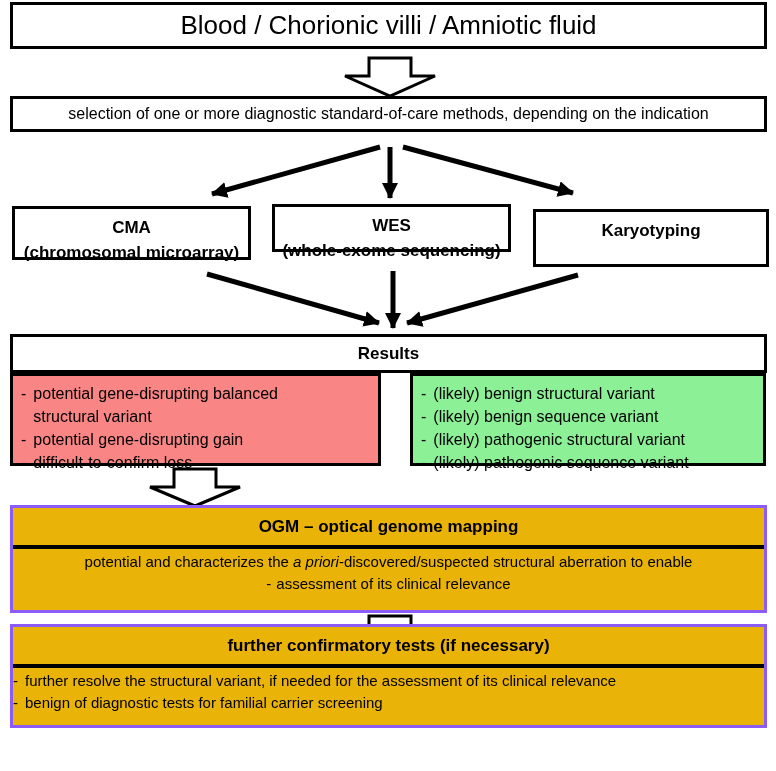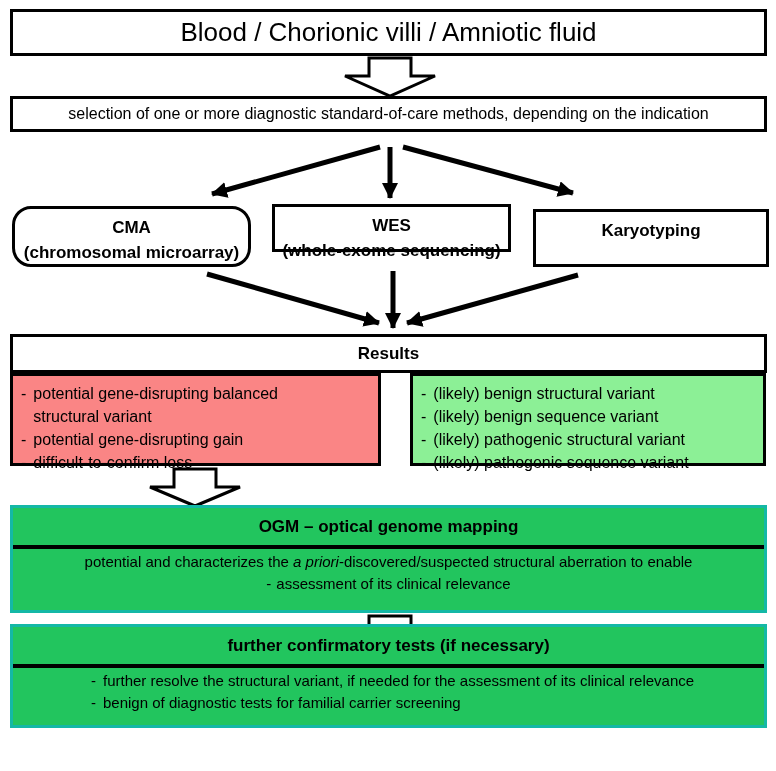--- a/index.html
+++ b/index.html
@@ -5,42 +5,42 @@
   html,body{margin:0;padding:0;background:#fff;}
   #canvas{
     position:relative;width:776px;height:771px;background:#fff;
     font-family:"Liberation Sans",sans-serif;color:#000;overflow:hidden;
   }
   #arrow-layer{position:absolute;left:0;top:0;width:776px;height:771px;z-index:0;}
   .box{
     position:absolute;box-sizing:border-box;border:3px solid #000;background:#fff;z-index:1;
   }
   .center-text{display:flex;align-items:center;justify-content:center;text-align:center;}
-  #source-box{left:10px;top:9px;width:757px;height:47px;font-size:26px;}
+  #source-box{left:10px;top:2px;width:757px;height:47px;font-size:26px;}
   #selection-box{left:10px;top:96px;width:757px;height:36px;font-size:16px;}
   .method-box{padding-top:6px;text-align:center;font-weight:bold;font-size:17px;line-height:25px;}
-  #method-cma{left:12px;top:206px;width:239px;height:61px;border-radius:19px;}
+  #method-cma{left:12px;top:206px;width:239px;height:54px;}
   #method-wes{left:272px;top:204px;width:239px;height:48px;}
   #method-karyotyping{left:533px;top:209px;width:236px;height:58px;}
   #results-header{left:10px;top:334px;width:757px;height:39px;font-weight:bold;font-size:17px;align-items:center;}
   .result-panel{padding:6px 6px 0 8px;font-size:16px;line-height:23px;}
   #red-panel{left:10px;top:373px;width:371px;height:93px;}
   #green-panel{left:410px;top:373px;width:356px;height:93px;}
   .bullet{display:flex;}
   .bullet .dash{flex:0 0 auto;margin-right:7px;}
   .bullet .txt{white-space:pre-line;}
-  .section-box{z-index:1;position:absolute;box-sizing:border-box;border:3px solid #14b8a6;background:#22c55e;}
+  .section-box{z-index:1;position:absolute;box-sizing:border-box;border:3px solid #8b5cf6;background:#eab308;}
   #ogm-box{left:10px;top:505px;width:757px;height:108px;}
   #confirmatory-box{left:10px;top:624px;width:757px;height:104px;}
   .section-header{border-bottom:4px solid #000;font-weight:bold;font-size:17px;height:37px;
     display:flex;align-items:center;justify-content:center;}
   .section-body{font-size:15px;line-height:22px;padding-top:2px;}
   .cline{text-align:center;}
   .cline .dash{margin-right:5px;}
-  .left-bullets{padding-left:78px;text-align:left;}
+  .left-bullets{text-align:left;}
   .left-bullets .dash{margin-right:7px;}
   .italic{font-style:italic;}
 </style>
 </head>
 <body>
 
 <div id="canvas">
 
   <svg id="arrow-layer" viewBox="0 0 776 771" xmlns="http://www.w3.org/2000/svg">
     <defs>

